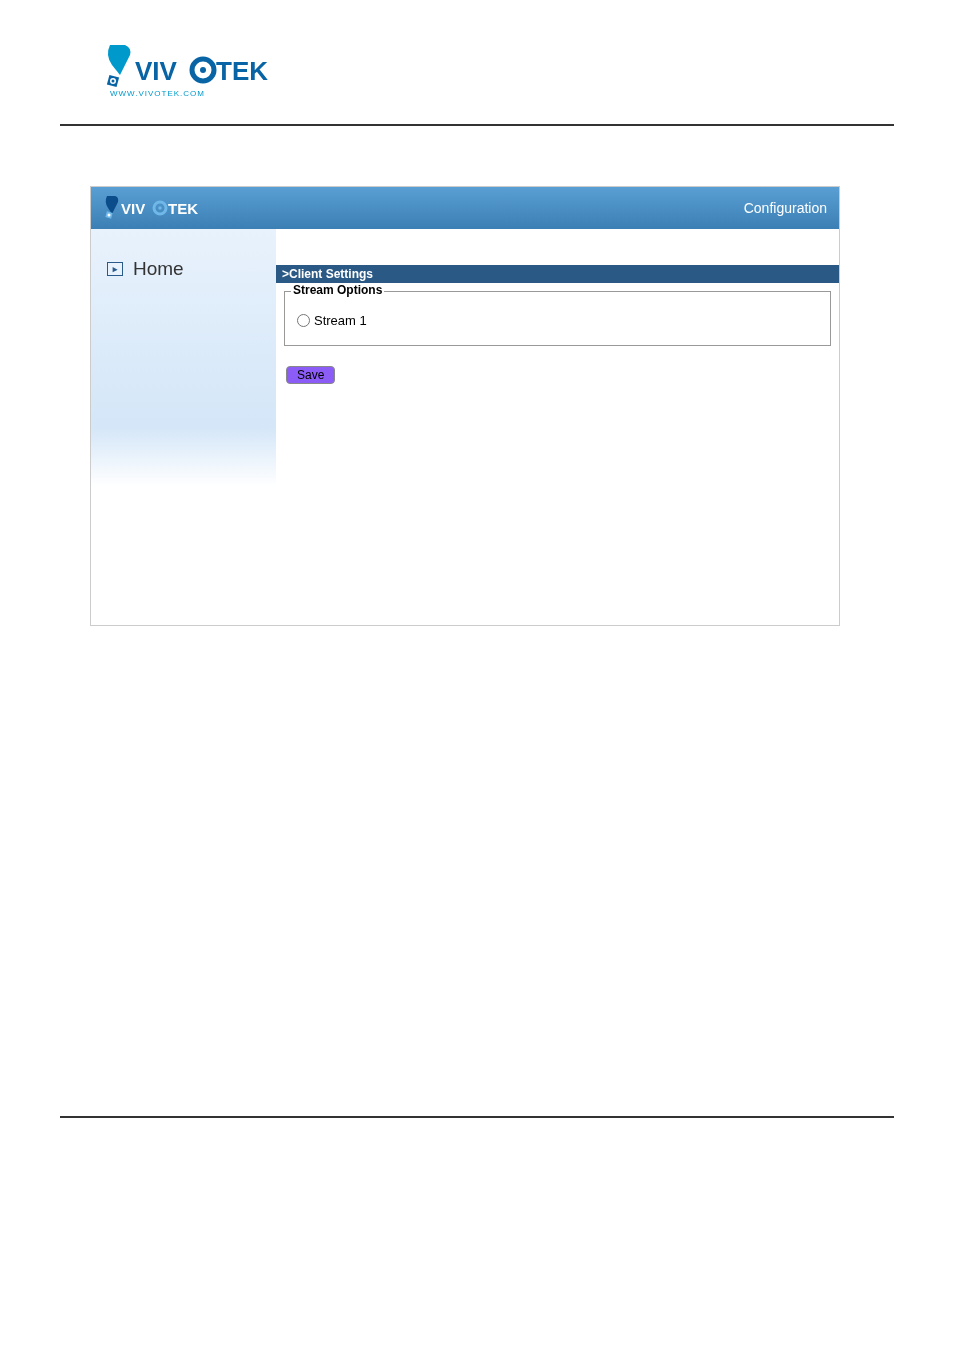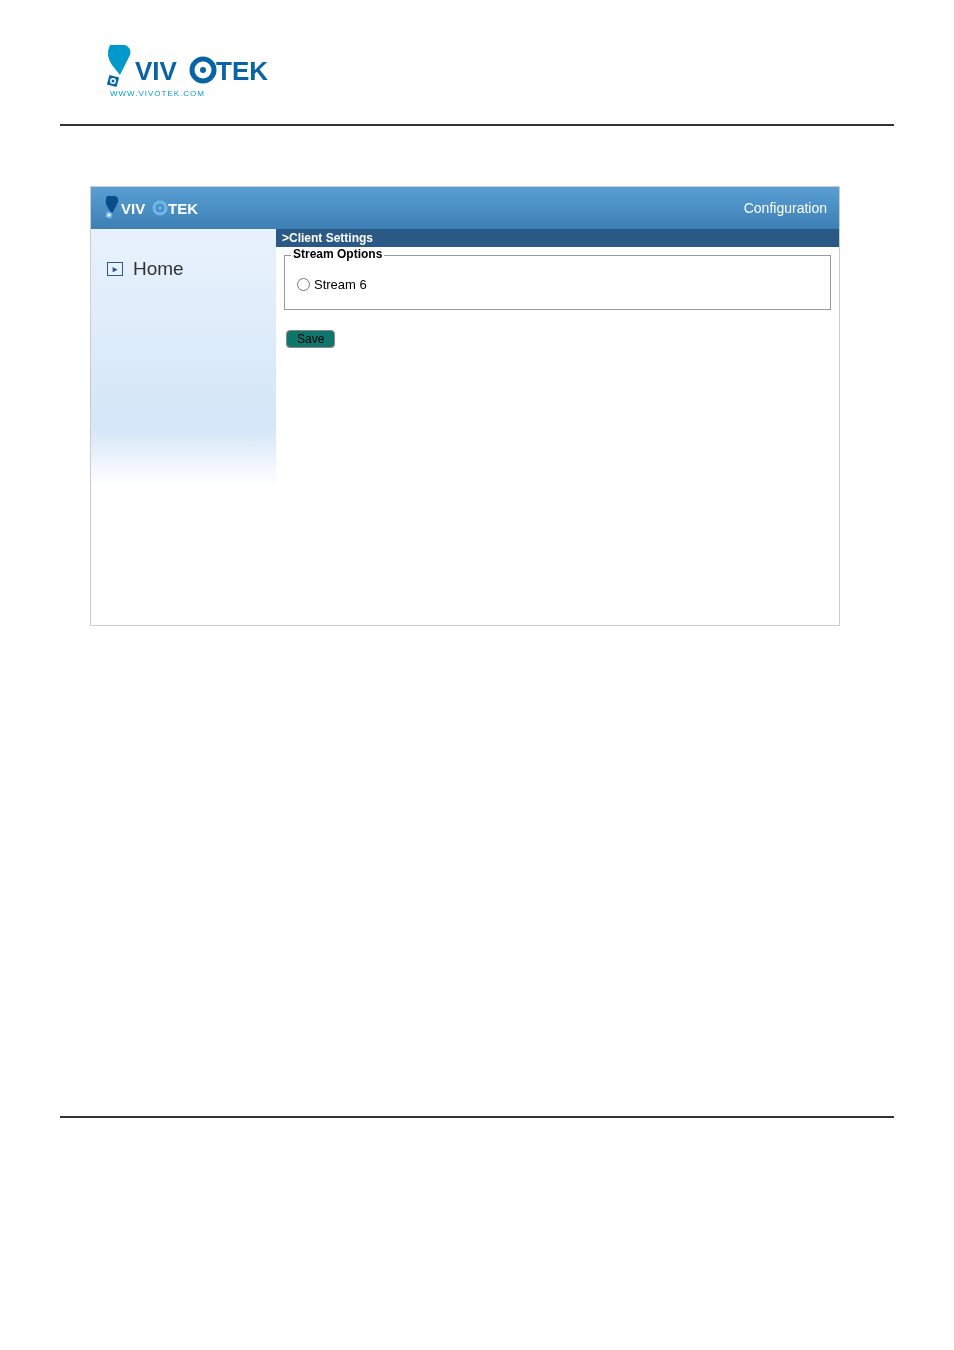--- a/index.html
+++ b/index.html
@@ -78,20 +78,21 @@
       color: #2a5a8a;
       font-weight: bold;
     }
     .sidebar-label {
       font-size: 19px;
       color: #333;
     }
     .content {
       flex: 1;
       background: #ffffff;
+      margin-top: 36px;
     }
     .content-header {
       background: #2b5985;
       color: #ffffff;
       padding: 2px 6px;
       font-size: 12px;
       font-weight: bold;
     }
     .fieldset {
       border: 1px solid #999;
@@ -118,21 +119,21 @@
       align-items: center;
       padding: 3px 0;
       font-size: 13px;
     }
     .radio-row input {
       margin-right: 4px;
     }
     .save-button {
       margin: 12px 0 0 10px;
       border: 1px solid #888;
-      background: #0f766e;
+      background: #8b5cf6;
       padding: 1px 10px;
       font-size: 12px;
       border-radius: 4px;
       cursor: pointer;
     }
     .footer-rule {
       border: none;
       border-top: 2px solid #333;
       margin: 490px 60px 0 60px;
     }
@@ -177,21 +178,21 @@
       </div>
     </div>
     <div class="content">
       <div class="content-header">&gt;Client Settings</div>
       <div class="fieldset-wrapper">
         <div class="fieldset">
           <span class="fieldset-legend">Stream Options</span>
           <div style="height:8px"></div>
           <label class="radio-row">
             <input type="radio" name="stream" style="">
-            <span>Stream 6</span>
+            <span>Stream 1</span>
           </label>
         </div>
       </div>
       <button class="save-button">Save</button>
     </div>
   </div>
 </div>
 
 <hr class="footer-rule">
 

